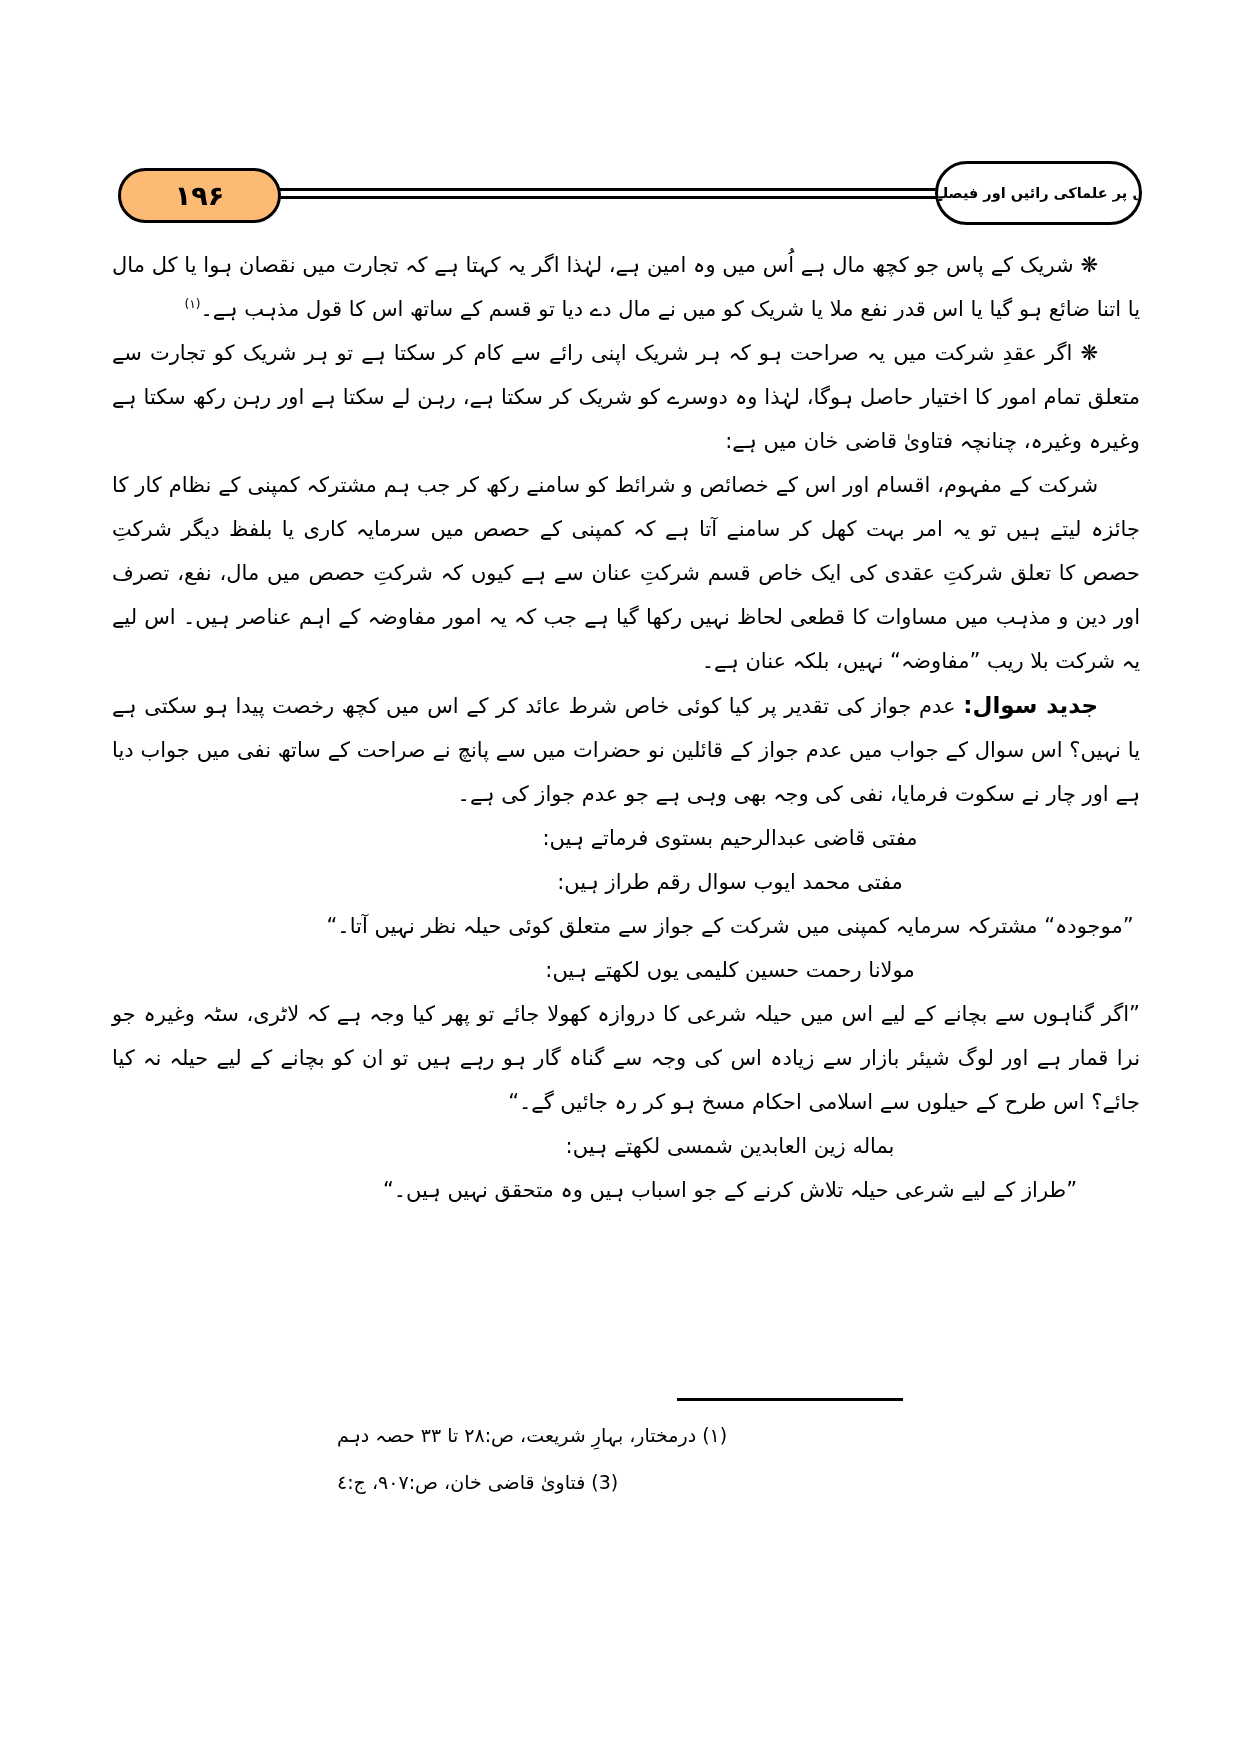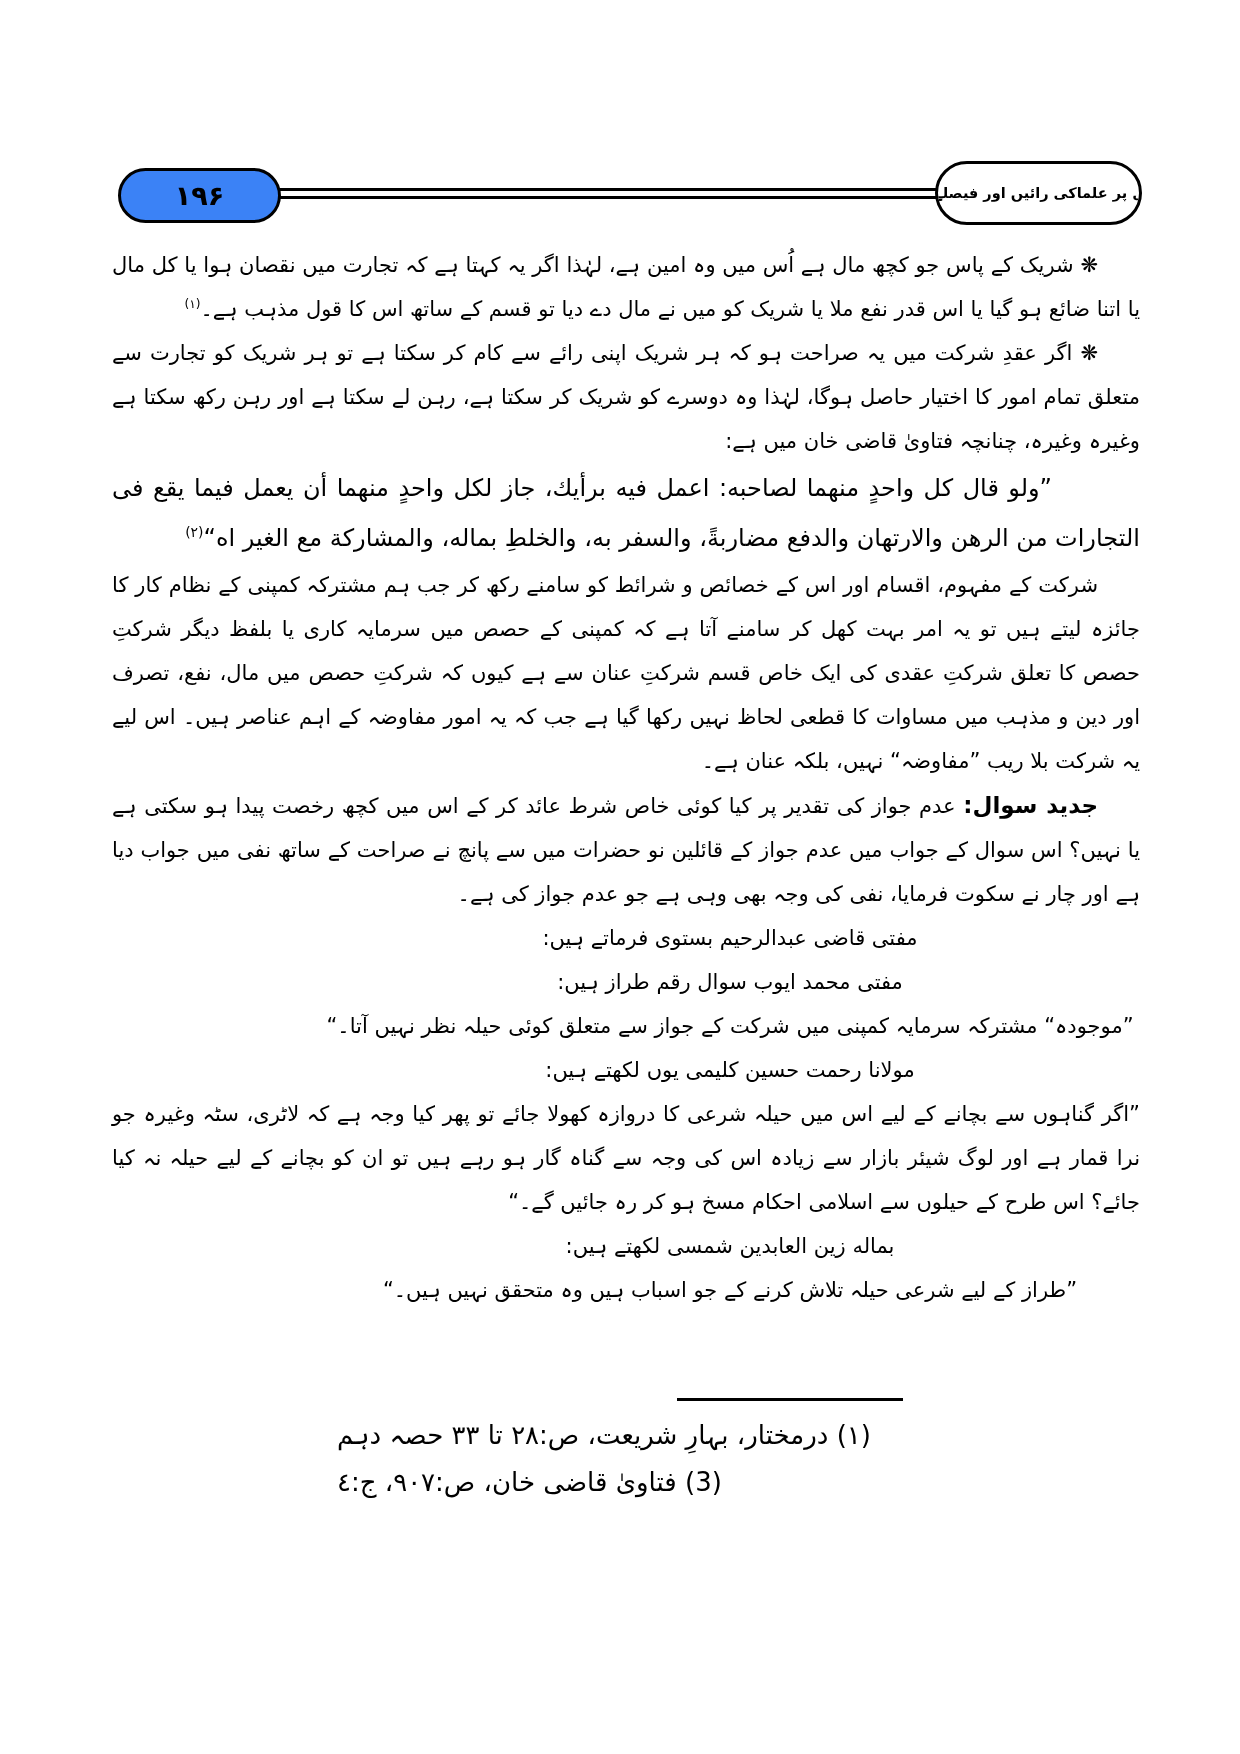--- a/index.html
+++ b/index.html
@@ -14,21 +14,21 @@
     margin:0 auto;
     direction:rtl;
   }
   
   .page-pill {
     position:absolute; left:118px; top:168px;
     width:163px; height:55px;
     border:3px solid #000; border-radius:28px;
     display:flex; align-items:center; justify-content:center;
     font-size:27px; font-weight:bold;
-    background:#3b82f6; z-index:2;
+    background:#fdba74; z-index:2;
   }
   .header-rule {
     position:absolute; left:272px; top:188px;
     width:672px; height:11px;
     border-top:3px solid #000; border-bottom:3px solid #000;
     z-index:1;
   }
   .title-cartouche {
     position:absolute; left:935px; top:161px;
     width:207px; height:64px;
@@ -63,21 +63,21 @@
   }
   sup { font-size:0.58em; line-height:0; }
   
   .footnote-rule {
     position:absolute; top:1398px; left:677px;
     width:226px; height:3px; background:#000;
   }
   .footnotes {
     position:absolute; top:1412px; left:337px;
     direction:rtl; text-align:left;
-    font-size:26px; line-height:47px;
+    font-size:19px; line-height:47px;
     white-space:nowrap;
   }
 </style>
 </head>
 <body>
 
 <div class="page">
 
   <div class="header-rule"></div>
   <div class="page-pill">
@@ -86,21 +86,20 @@
   <div class="title-cartouche">
     <span>جدید مسائل پر علماکی رائیں اور فیصلے (جلد اول)</span>
   </div>
 
   <div class="content">
 
     <p class="para first-indent"><span>❋</span>&nbsp;<span>شریک کے پاس جو کچھ مال ہے اُس میں وہ امین ہے، لہٰذا اگر یہ کہتا ہے کہ تجارت میں نقصان ہوا یا کل مال یا اتنا ضائع ہو گیا یا اس قدر نفع ملا یا شریک کو میں نے مال دے دیا تو قسم کے ساتھ اس کا قول مذہب ہے۔</span><sup>(١)</sup></p>
 
     <p class="para first-indent"><span>❋</span>&nbsp;<span>اگر عقدِ شرکت میں یہ صراحت ہو کہ ہر شریک اپنی رائے سے کام کر سکتا ہے تو ہر شریک کو تجارت سے متعلق تمام امور کا اختیار حاصل ہوگا، لہٰذا وہ دوسرے کو شریک کر سکتا ہے، رہن لے سکتا ہے اور رہن رکھ سکتا ہے وغیرہ وغیرہ، چنانچہ فتاویٰ قاضی خان میں ہے:</span></p>
 
-    <p class="arabic-quote"><span>”ولو قال كل واحدٍ منهما لصاحبه: اعمل فيه برأيك، جاز لكل واحدٍ منهما أن يعمل فيما يقع فى التجارات من الرهن والارتهان والدفع مضاربةً، والسفر به، والخلطِ بماله، والمشاركة مع الغير اه“</span><sup>(٢)</sup></p>
 
     <p class="para first-indent"><span>شرکت کے مفہوم، اقسام اور اس کے خصائص و شرائط کو سامنے رکھ کر جب ہم مشترکہ کمپنی کے نظام کار کا جائزہ لیتے ہیں تو یہ امر بہت کھل کر سامنے آتا ہے کہ کمپنی کے حصص میں سرمایہ کاری یا بلفظ دیگر شرکتِ حصص کا تعلق شرکتِ عقدی کی ایک خاص قسم شرکتِ عنان سے ہے کیوں کہ شرکتِ حصص میں مال، نفع، تصرف اور دین و مذہب میں مساوات کا قطعی لحاظ نہیں رکھا گیا ہے جب کہ یہ امور مفاوضہ کے اہم عناصر ہیں۔ اس لیے یہ شرکت بلا ریب ”مفاوضہ“ نہیں، بلکہ عنان ہے۔</span></p>
 
     <p class="para first-indent"><span class="lead-bold">جدید سوال:</span>&nbsp;<span>عدم جواز کی تقدیر پر کیا کوئی خاص شرط عائد کر کے اس میں کچھ رخصت پیدا ہو سکتی ہے یا نہیں؟ اس سوال کے جواب میں عدم جواز کے قائلین نو حضرات میں سے پانچ نے صراحت کے ساتھ نفی میں جواب دیا ہے اور چار نے سکوت فرمایا، نفی کی وجہ بھی وہی ہے جو عدم جواز کی ہے۔</span></p>
 
     <p class="para block-line">مفتی قاضی عبدالرحیم بستوی فرماتے ہیں:</p>
 
     <p class="para block-line">مفتی محمد ایوب سوال رقم طراز ہیں:</p>
     <p class="para block-line">”موجودہ“ مشترکہ سرمایہ کمپنی میں شرکت کے جواز سے متعلق کوئی حیلہ نظر نہیں آتا۔“</p>
 

